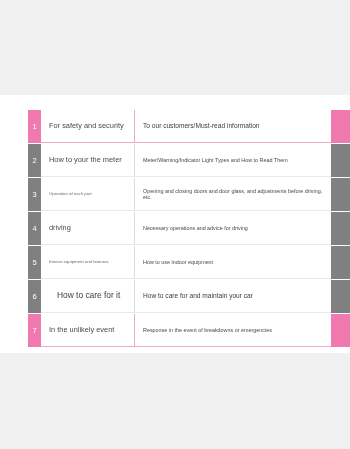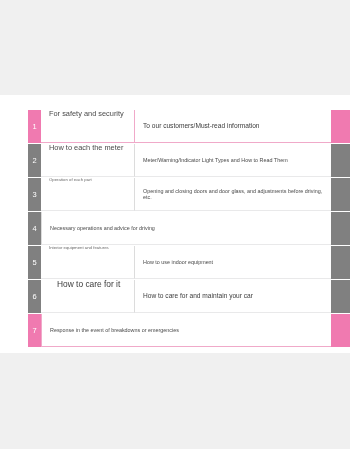--- a/index.html
+++ b/index.html
@@ -46,20 +46,21 @@
     line-height: 1;
     background: #808080;
   }
   .row.accent .num { background: #f07ab0; }
 
   
   .title-cell {
     flex: 0 0 93px;
     width: 93px;
     display: flex;
+    align-items: center;
     padding-left: 8px;
     background: #ffffff;
     border-bottom: 1px solid #e9e9ea;
   }
   .row.accent .title-cell { border-bottom: 1px solid #f0a9c9; }
   .title-cell .t {
     color: #4a4a4a;
     font-size: 7.4px;
     line-height: 1.15;
   }
@@ -111,21 +112,21 @@
           <div class="desc-cell big">
             <span class="d">To our customers/Must-read information</span>
           </div>
           <div class="edge"></div>
         </div>
         <div class="row">
           <div class="num">
             <span>2</span>
           </div>
           <div class="title-cell">
-            <span class="t">How to each the meter</span>
+            <span class="t">How to your the meter</span>
           </div>
           <div class="desc-cell">
             <span class="d">Meter/Warning/Indicator Light Types and How to Read Them</span>
           </div>
           <div class="edge"></div>
         </div>
         <div class="row">
           <div class="num">
             <span>3</span>
           </div>
@@ -133,20 +134,23 @@
             <span class="t">Operation of each part</span>
           </div>
           <div class="desc-cell">
             <span class="d">Opening and closing doors and door glass, and adjustments before driving, etc.</span>
           </div>
           <div class="edge"></div>
         </div>
         <div class="row">
           <div class="num">
             <span>4</span>
+          </div>
+          <div class="title-cell">
+            <span class="t">driving</span>
           </div>
           <div class="desc-cell">
             <span class="d">Necessary operations and advice for driving</span>
           </div>
           <div class="edge"></div>
         </div>
         <div class="row">
           <div class="num">
             <span>5</span>
           </div>
@@ -167,20 +171,23 @@
           </div>
           <div class="desc-cell big">
             <span class="d">How to care for and maintain your car</span>
           </div>
           <div class="edge"></div>
         </div>
         <div class="row accent">
           <div class="num">
             <span>7</span>
           </div>
+          <div class="title-cell">
+            <span class="t">In the unlikely event</span>
+          </div>
           <div class="desc-cell">
             <span class="d">Response in the event of breakdowns or emergencies</span>
           </div>
           <div class="edge"></div>
         </div>
       </div>
   </div>
 </div>
 
 </body></html>

